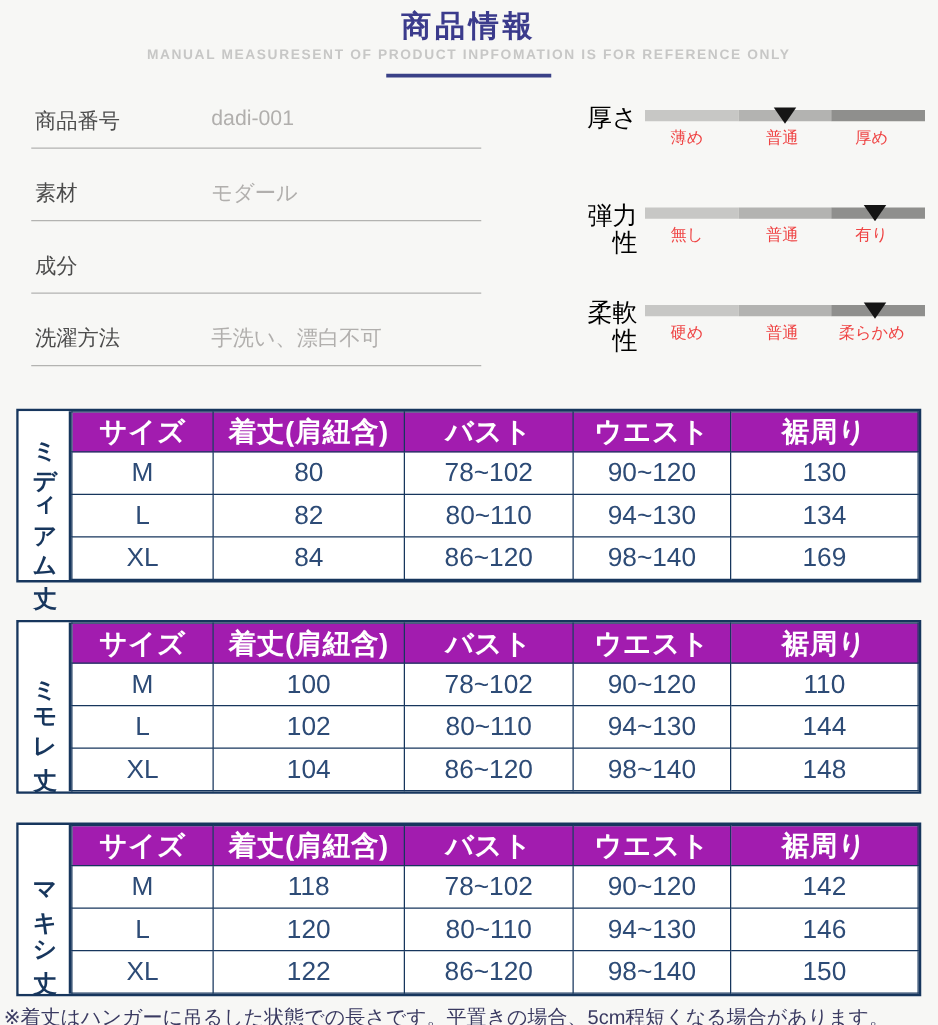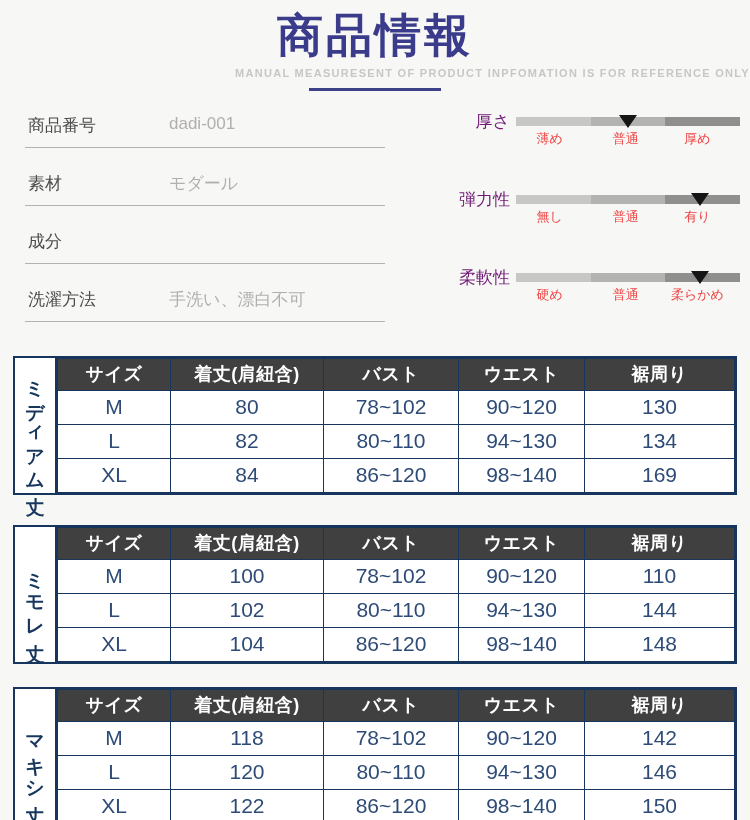--- a/index.html
+++ b/index.html
@@ -5,47 +5,46 @@
   html,body{margin:0;padding:0;background:#f7f7f5;}
   .page{
     position:relative;width:750px;height:820px;overflow:hidden;
     background:#f7f7f5;
     font-family:"Liberation Sans","DejaVu Sans",sans-serif;
     -webkit-font-smoothing:antialiased;
   }
   
   .header{padding-top:6px;text-align:center;}
   .header h1{
-    margin:0;font-size:46px;font-weight:bold;color:#3b3b8c;
+    margin:0;font-size:24px;font-weight:bold;color:#3b3b8c;
     letter-spacing:3px;line-height:1.3;
   }
   .subtitle{
     margin-top:1px;font-size:11px;color:#c7c7c6;letter-spacing:1.3px;
     font-weight:bold;
-    text-align:right;
   }
   .title-rule{
     width:132px;height:3px;background:#3a4187;margin:9px auto 0 auto;
   }
   
   .info-area{position:relative;margin-top:17px;height:248px;}
   .info-left{position:absolute;left:25px;top:0;width:360px;}
   .info-row{
     display:flex;align-items:flex-start;
     padding:6px 0 10px 3px;border-bottom:1px solid #b3b3b1;
     margin-bottom:18px;
     gap:44px;
   }
   .info-label{width:97px;font-size:17px;color:#4c4c4c;flex:none;}
   .info-value{font-size:17px;color:#b1afad;}
   
   .sliders{position:absolute;left:458px;top:5px;width:286px;}
   .slider-group{position:absolute;left:0;display:flex;align-items:flex-start;}
   .slider-name{
-    width:52px;flex:none;text-align:right;font-size:17px;color:#701a75;
+    width:52px;flex:none;text-align:right;font-size:20px;color:#000000;
     line-height:1.1;padding-top:0;
   }
   .slider-right{margin-left:6px;width:224px;}
   .slider-bar{
     position:relative;display:flex;width:224px;height:9px;margin-top:4px;
   }
   .seg{flex:1;height:9px;}
   .seg.s1{background:#c7c7c5;}
   .seg.s2{background:#b3b3b1;}
   .seg.s3{background:#8f8f8d;}
@@ -71,21 +70,21 @@
     width:40px;flex:none;border-right:2px solid #17365d;
     display:flex;align-items:center;justify-content:center;
     background:#ffffff;
     writing-mode:vertical-rl;text-orientation:upright;
     font-size:19px;font-weight:bold;color:#17365d;letter-spacing:1px;
   }
   .size-table table{
     flex:1;border-collapse:collapse;table-layout:fixed;width:100%;
   }
   .size-table th{
-    background:#404040;color:#ffffff;font-size:18px;font-weight:bold;
+    background:#a21caf;color:#ffffff;font-size:22px;font-weight:bold;
     height:31px;padding:0;text-align:center;border:1.5px solid #17365d;
     letter-spacing:0.5px;
   }
   .size-table td{
     height:33px;padding:0;text-align:center;font-size:21px;color:#2d4b76;
     border:1.5px solid #17365d;background:#ffffff;
   }
   
   .footnote{
     margin:7px 0 0 3px;font-size:16px;color:#3a3a61;letter-spacing:0;

